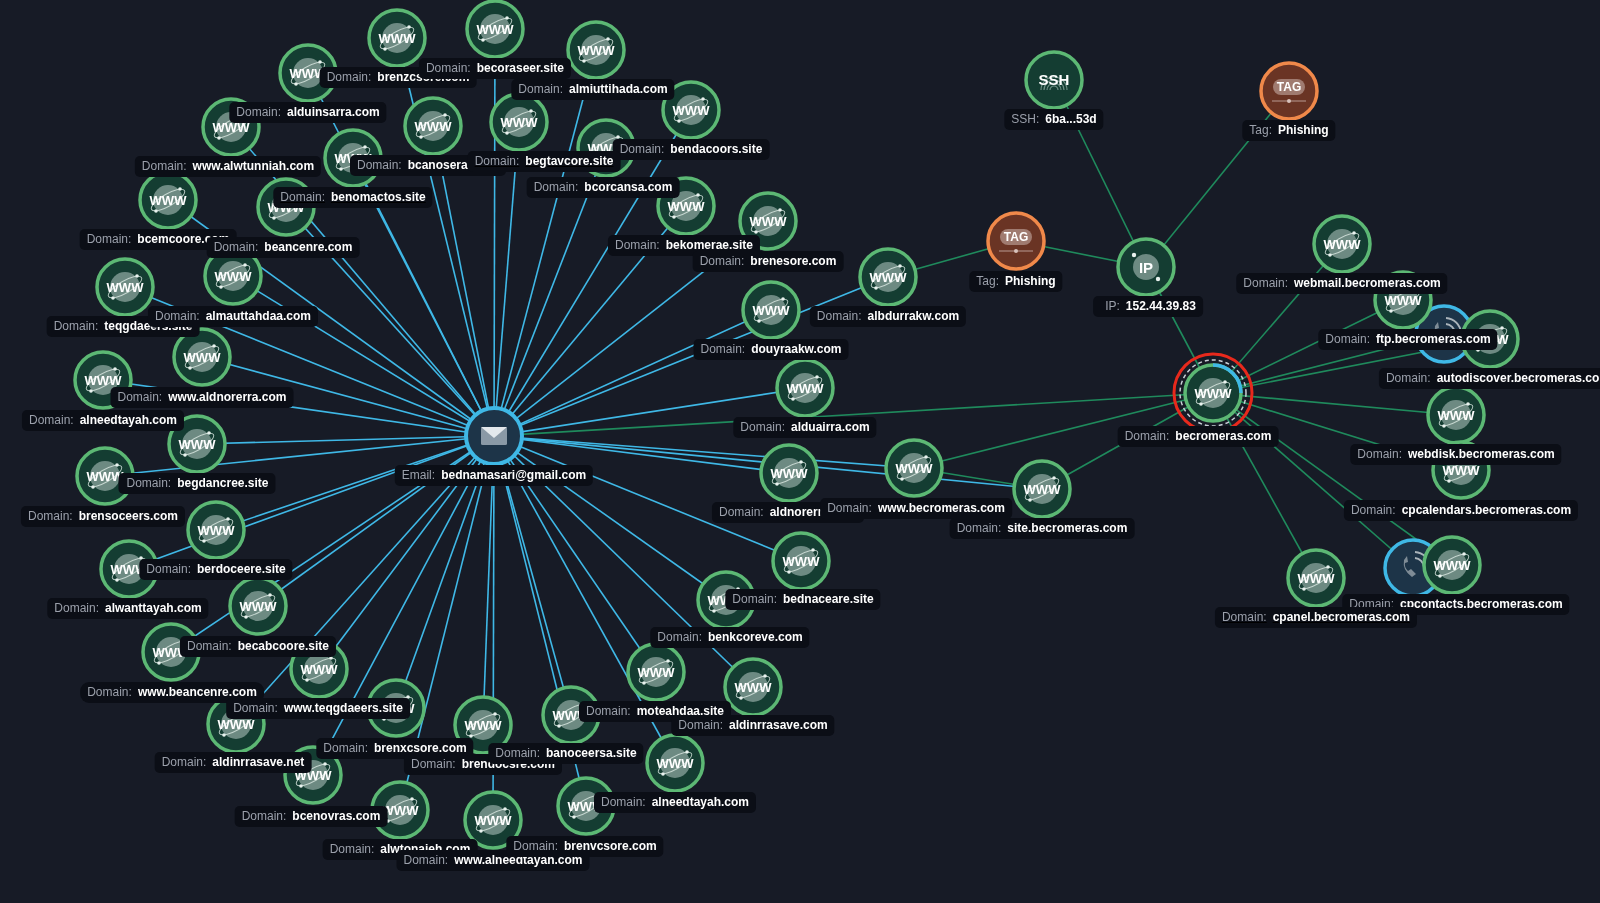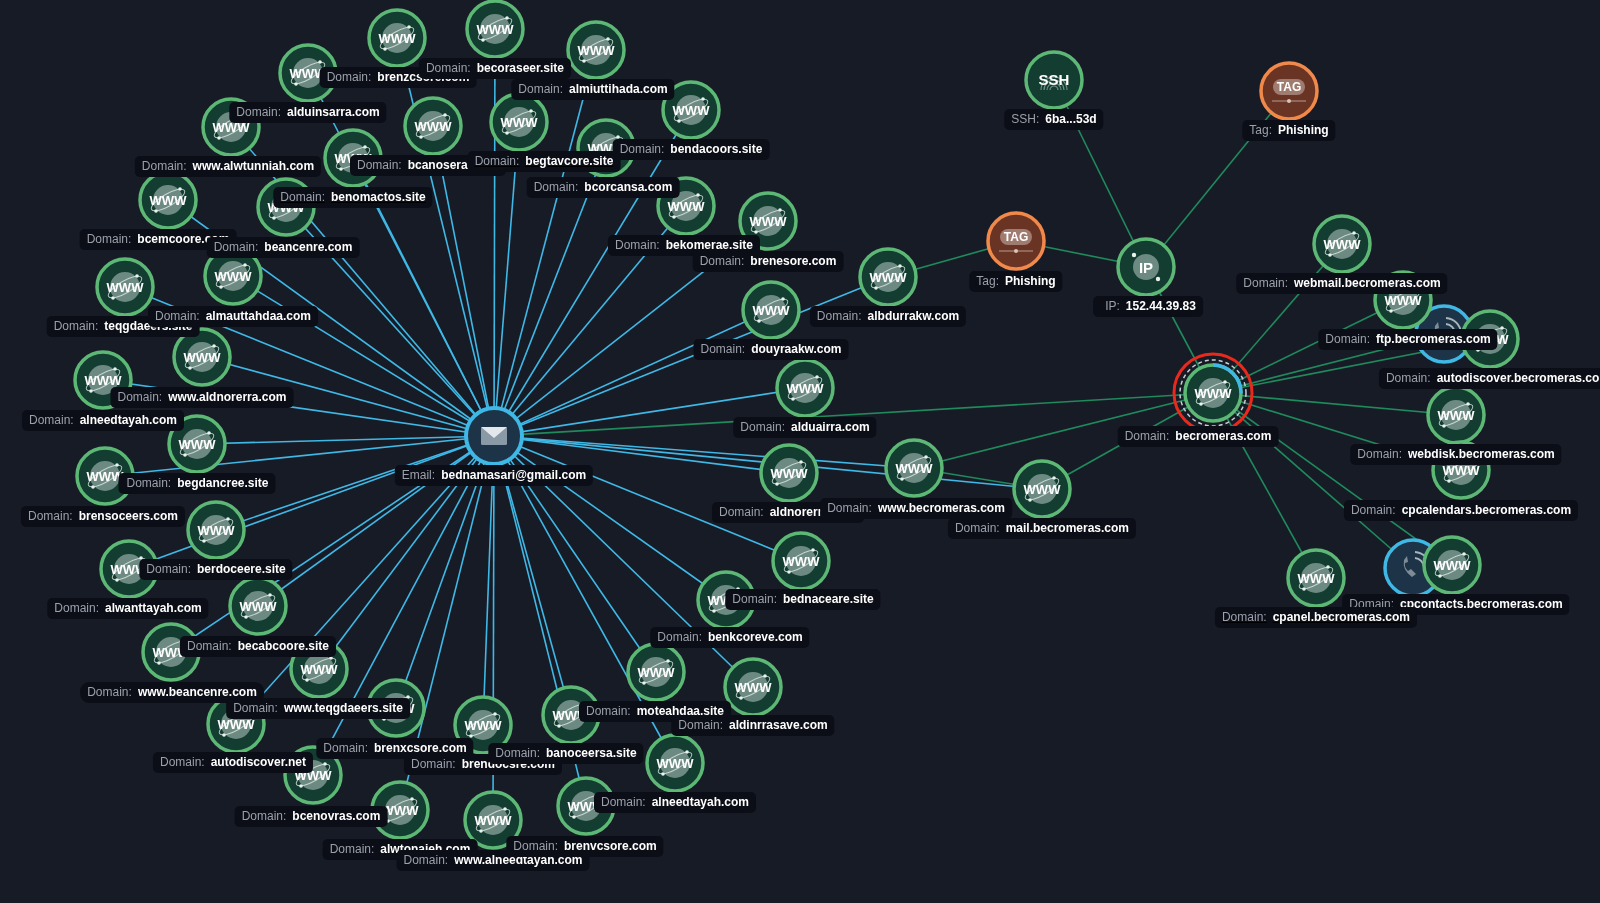--- a/index.html
+++ b/index.html
@@ -694,32 +694,32 @@
       <div class="lbl" style="left: 760px; top: 502px;"><span class="k">Domain:</span><span class="v">aldnorerra.com</span></div>
       <div class="lbl" style="left: 188px; top: 559px;"><span class="k">Domain:</span><span class="v">berdoceere.site</span></div>
       <div class="lbl" style="left: 100px; top: 598px;"><span class="k">Domain:</span><span class="v">alwanttayah.com</span></div>
       <div class="lbl" style="left: 775px; top: 589px;"><span class="k">Domain:</span><span class="v">bednaceare.site</span></div>
       <div class="lbl" style="left: 230px; top: 636px;"><span class="k">Domain:</span><span class="v">becabcoore.site</span></div>
       <div class="lbl" style="left: 144px; top: 682px; border-radius: 9px;"><span class="k">Domain:</span><span class="v">www.beancenre.com</span></div>
       <div class="lbl" style="left: 702px; top: 627px;"><span class="k">Domain:</span><span class="v">benkcoreve.com</span></div>
       <div class="lbl" style="left: 290px; top: 698px;"><span class="k">Domain:</span><span class="v">www.teqgdaeers.site</span></div>
       <div class="lbl" style="left: 627px; top: 701px;"><span class="k">Domain:</span><span class="v">moteahdaa.site</span></div>
       <div class="lbl" style="left: 725px; top: 715px;"><span class="k">Domain:</span><span class="v">aldinrrasave.com</span></div>
-      <div class="lbl" style="left: 205px; top: 752px;"><span class="k">Domain:</span><span class="v">autodiscover.net</span></div>
+      <div class="lbl" style="left: 205px; top: 752px;"><span class="k">Domain:</span><span class="v">aldinrrasave.net</span></div>
       <div class="lbl" style="left: 367px; top: 738px;"><span class="k">Domain:</span><span class="v">brenxcsore.com</span></div>
       <div class="lbl" style="left: 455px; top: 754px;"><span class="k">Domain:</span><span class="v">brendocsre.com</span></div>
       <div class="lbl" style="left: 538px; top: 743px;"><span class="k">Domain:</span><span class="v">banoceersa.site</span></div>
       <div class="lbl" style="left: 647px; top: 792px;"><span class="k">Domain:</span><span class="v">alneedtayah.com</span></div>
       <div class="lbl" style="left: 283px; top: 806px;"><span class="k">Domain:</span><span class="v">bcenovras.com</span></div>
       <div class="lbl" style="left: 372px; top: 839px;"><span class="k">Domain:</span><span class="v">alwtonaieh.com</span></div>
       <div class="lbl" style="left: 465px; top: 850px;"><span class="k">Domain:</span><span class="v">www.alneedtayah.com</span></div>
       <div class="lbl" style="left: 557px; top: 836px;"><span class="k">Domain:</span><span class="v">brenvcsore.com</span></div>
       <div class="lbl" style="left: 860px; top: 306px;"><span class="k">Domain:</span><span class="v">albdurrakw.com</span></div>
       <div class="lbl" style="left: 888px; top: 498px;"><span class="k">Domain:</span><span class="v">www.becromeras.com</span></div>
-      <div class="lbl" style="left: 1014px; top: 518px;"><span class="k">Domain:</span><span class="v">mail.becromeras.com</span></div>
+      <div class="lbl" style="left: 1014px; top: 518px;"><span class="k">Domain:</span><span class="v">site.becromeras.com</span></div>
       <div class="lbl" style="left: 1314px; top: 273px;"><span class="k">Domain:</span><span class="v">webmail.becromeras.com</span></div>
       <div class="lbl" style="left: 1380px; top: 329px;"><span class="k">Domain:</span><span class="v">ftp.becromeras.com</span></div>
       <div class="lbl" style="left: 1470px; top: 368px;"><span class="k">Domain:</span><span class="v">autodiscover.becromeras.com</span></div>
       <div class="lbl" style="left: 1428px; top: 444px;"><span class="k">Domain:</span><span class="v">webdisk.becromeras.com</span></div>
       <div class="lbl" style="left: 1433px; top: 500px;"><span class="k">Domain:</span><span class="v">cpcalendars.becromeras.com</span></div>
       <div class="lbl" style="left: 1428px; top: 594px;"><span class="k">Domain:</span><span class="v">cpcontacts.becromeras.com</span></div>
       <div class="lbl" style="left: 1288px; top: 607px; text-decoration: underline;"><span class="k">Domain:</span><span class="v">cpanel.becromeras.com</span></div>
       <div class="lbl" style="left: 988px; top: 271px;"><span class="k">Tag:</span><span class="v">Phishing</span></div>
       <div class="lbl" style="left: 1261px; top: 120px;"><span class="k">Tag:</span><span class="v">Phishing</span></div>
       <div class="lbl" style="left: 1026px; top: 109px;"><span class="k">SSH:</span><span class="v">6ba...53d</span></div>

